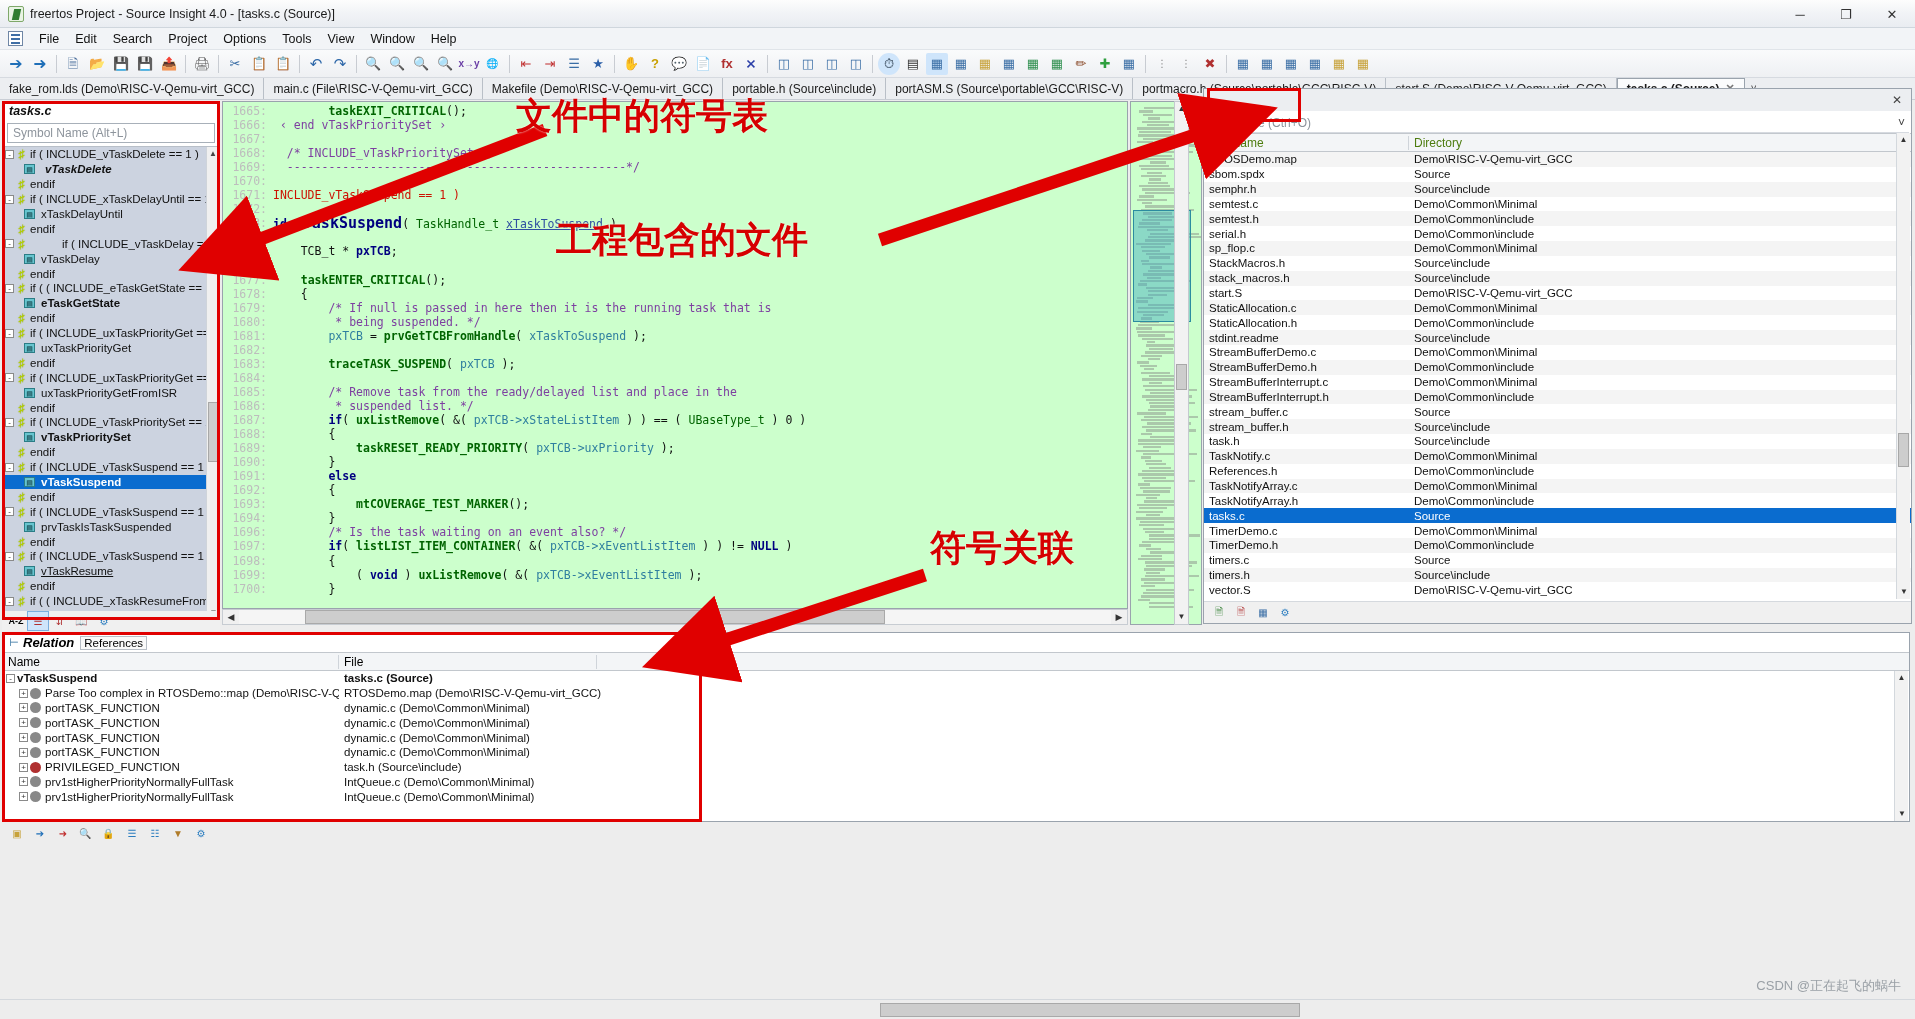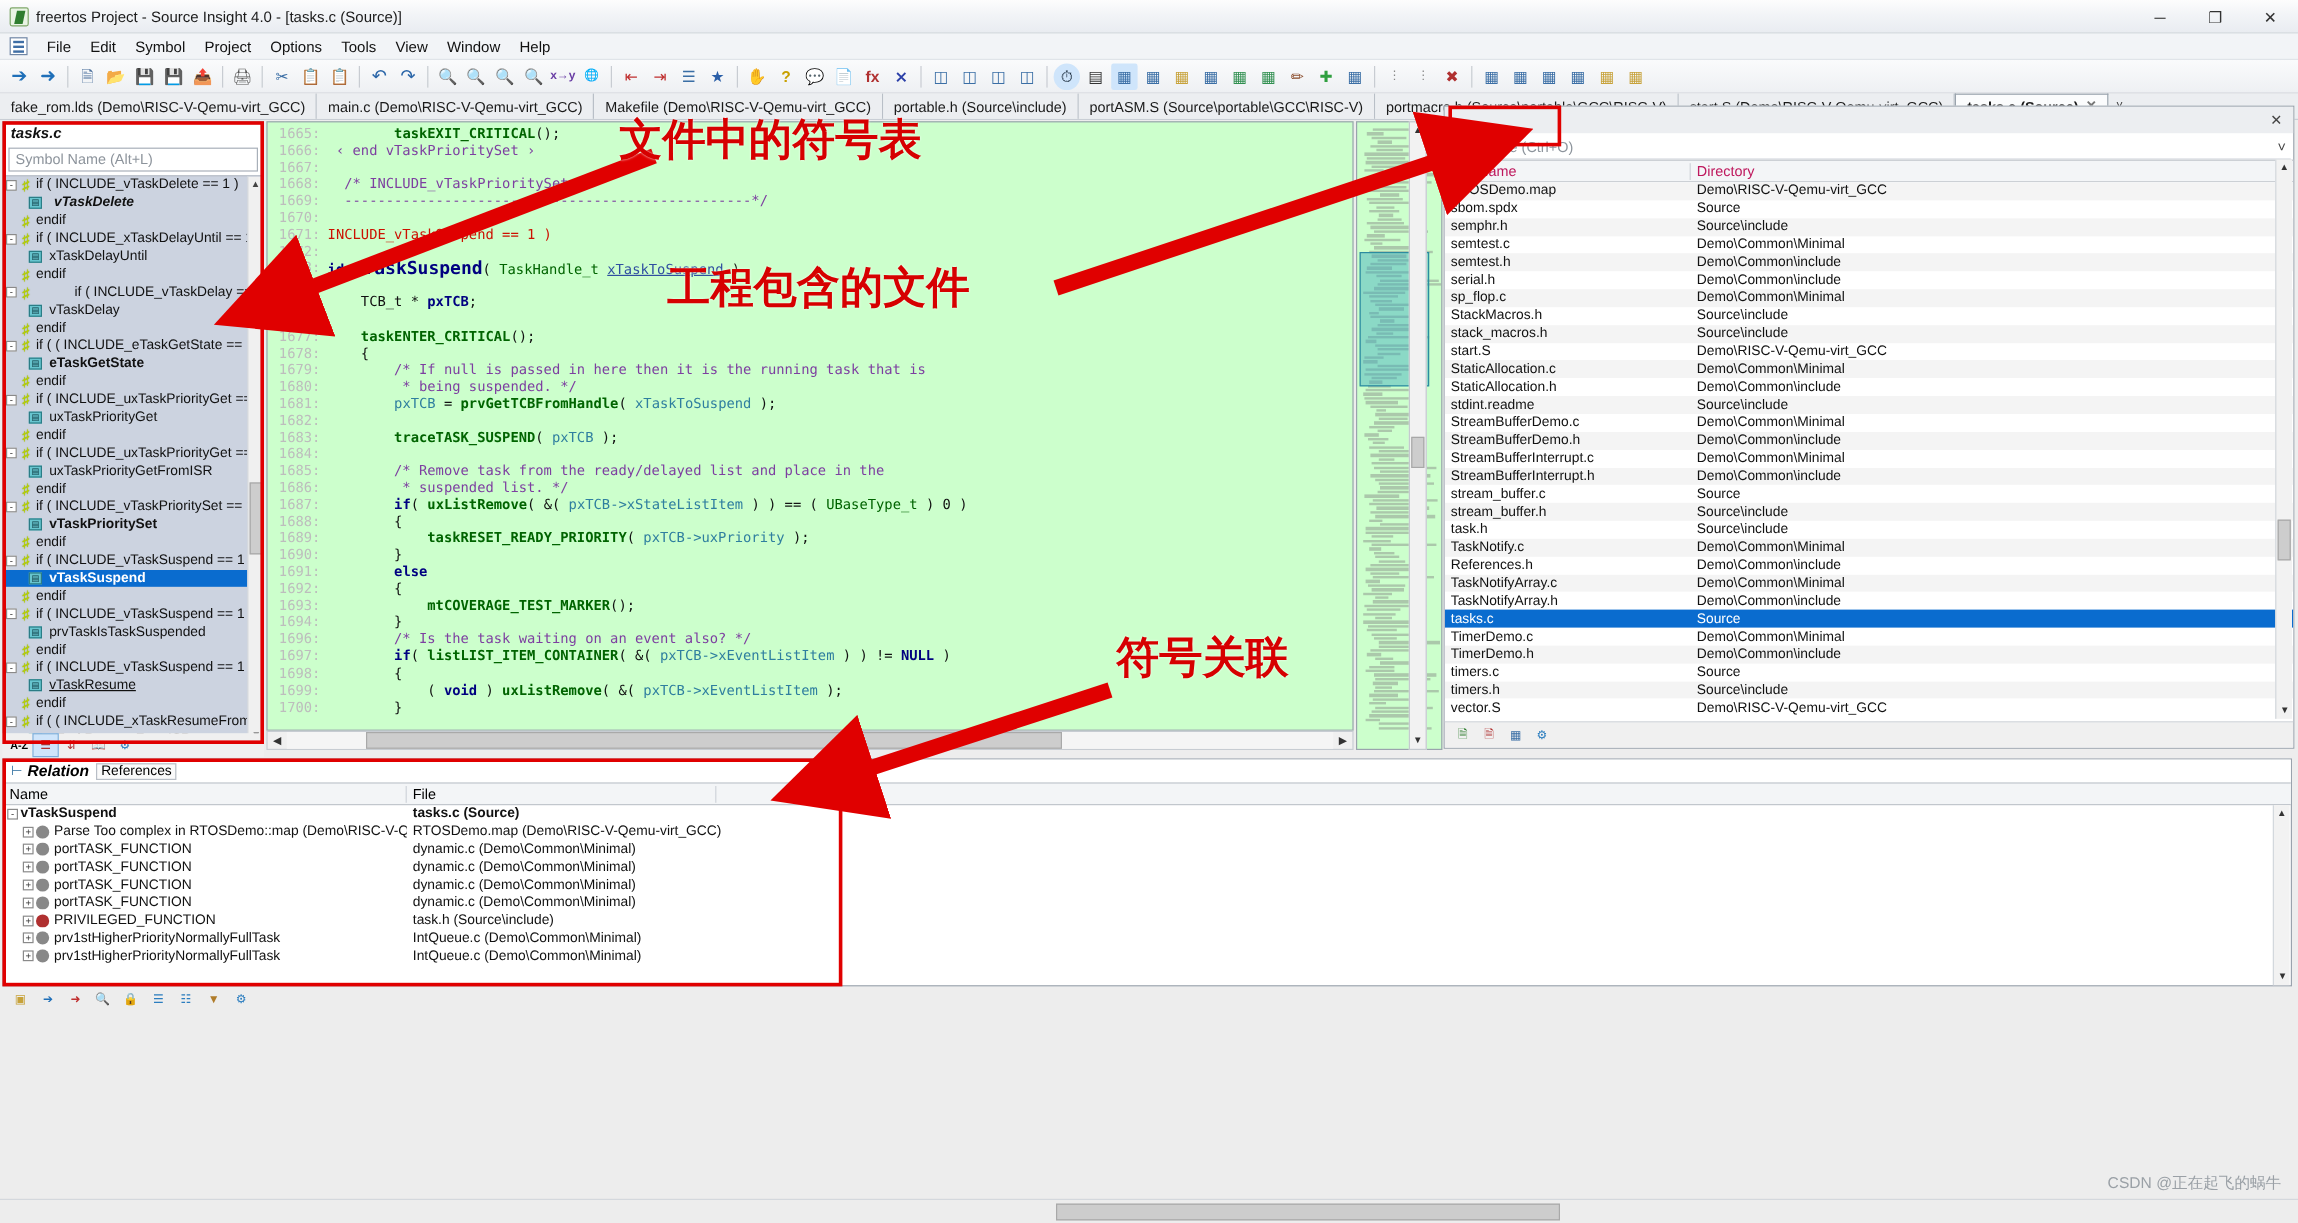--- a/index.html
+++ b/index.html
@@ -218,21 +218,21 @@
   .proj-filter {
     height: 20px; margin: 2px 2px 0 2px; background: #fff;
     display: flex; align-items: center; justify-content: space-between;
     padding: 0 4px; font-size: 12px; color: #8d949c;
     border-bottom: 1px solid #d6dae0;
     gap: 33px;
   }
   .file-head {
     display: flex; height: 19px; background: #f3f5f7;
     border-top: 1px solid #c2c7cd; border-bottom: 1px solid #c2c7cd;
-    font-size: 12px; color: #be185d; align-items: center;
+    font-size: 12px; color: #4d7c0f; align-items: center;
   }
   .file-head .c1 { width: 205px; padding-left: 5px; border-right: 1px solid #cfd4da; }
   .file-head .c2 { flex: 1; padding-left: 5px; }
   .file-list { flex: 1; overflow: hidden; background: #fff; }
   .file-row {
     display: flex; height: 14.85px; align-items: center;
     font-size: 11.5px; color: #111;
   }
   .file-row:nth-child(odd) { background: #f4f4f4; }
   .file-row.sel { background: #0a6ccf; color: #fff; }
@@ -329,21 +329,21 @@
       <div class="win-btn">❐</div>
       <div class="win-btn close">✕</div>
     </div>
   </div>
 
   <div class="menubar">
     <div class="doc-icon"></div>
     <div id="menu-holder" style="display:flex;align-items:center;">
         <div class="menu-item">File</div>
         <div class="menu-item">Edit</div>
-        <div class="menu-item">Symbol</div>
+        <div class="menu-item">Search</div>
         <div class="menu-item">Project</div>
         <div class="menu-item">Options</div>
         <div class="menu-item">Tools</div>
         <div class="menu-item">View</div>
         <div class="menu-item">Window</div>
         <div class="menu-item">Help</div>
       </div>
   </div>
 
   <div class="toolbar">
@@ -412,21 +412,21 @@
     <div class="tb-ico" style="color:#c7a23a;">▦</div>
     <div class="tb-ico" style="color:#c7a23a;">▦</div>
   </div>
 
   <div class="tabstrip">
     <div id="tabs-holder" style="display:flex;">
         <div class="ftab">
           <span>fake_rom.lds (Demo\RISC-V-Qemu-virt_GCC)</span>
         </div>
         <div class="ftab">
-          <span>main.c (Demo\RISC-V-Qemu-virt_GCC)</span>
+          <span>main.c (File\RISC-V-Qemu-virt_GCC)</span>
         </div>
         <div class="ftab">
           <span>Makefile (Demo\RISC-V-Qemu-virt_GCC)</span>
         </div>
         <div class="ftab">
           <span>portable.h (Source\include)</span>
         </div>
         <div class="ftab">
           <span>portASM.S (Source\portable\GCC\RISC-V)</span>
         </div>

